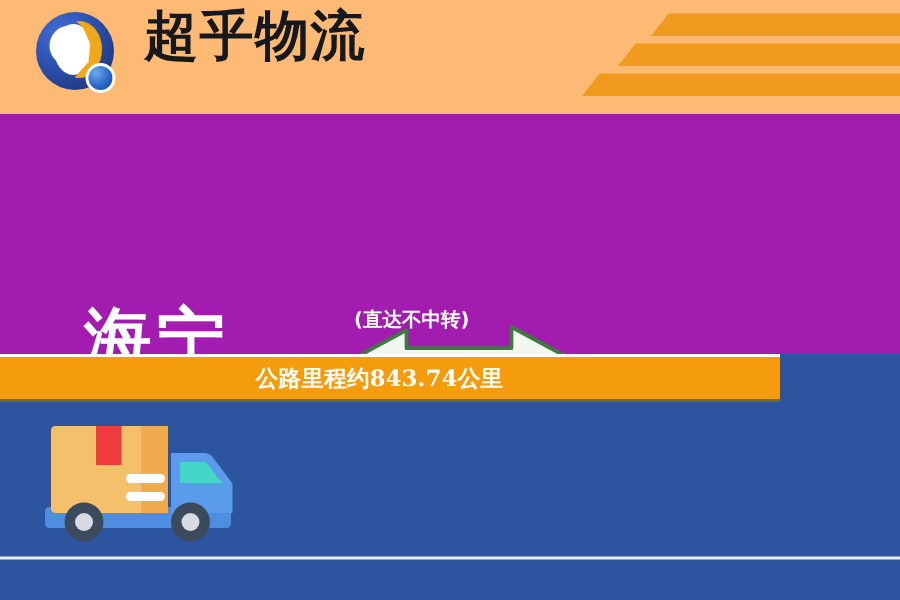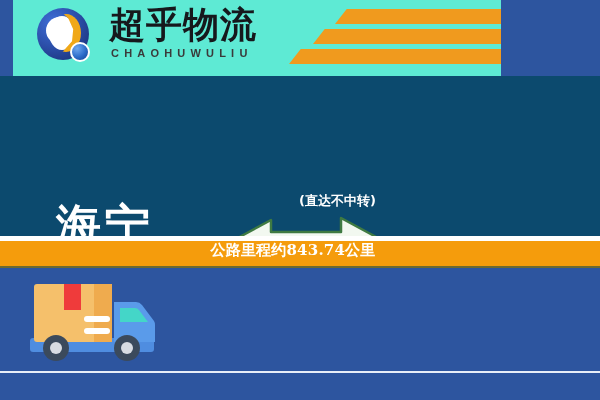--- a/index.html
+++ b/index.html
@@ -12,23 +12,23 @@
     width: 600px;
     height: 400px;
     overflow: hidden;
     background: #2d559f;
     font-family: "Liberation Sans", "DejaVu Sans", sans-serif;
   }
 
   
   .header {
     position: absolute;
-    left: 13px; top: 0;
-    width: 488px; height: 76px;
-    background: #5eead4;
+    left: 0; top: 0;
+    width: 600px; height: 76px;
+    background: #fdba74;
     overflow: hidden;
   }
   .logo-wrap {
     position: absolute;
     left: 24px; top: 8px;
     width: 62px; height: 60px;
   }
   .logo-circle {
     position: absolute;
     left: 0; top: 0;
@@ -99,21 +99,21 @@
   }
   .stripe.s1 { top: 9px;  right: 0; width: 166px; transform: skewX(-38deg); transform-origin: right bottom; }
   .stripe.s2 { top: 29px; right: 0; width: 188px; transform: skewX(-38deg); transform-origin: right bottom; }
   .stripe.s3 { top: 49px; right: 0; width: 212px; transform: skewX(-38deg); transform-origin: right bottom; }
 
   
   .route {
     position: absolute;
     left: 0; top: 76px;
     width: 600px; height: 160px;
-    background: #0c4a6e;
+    background: #a21caf;
   }
   .city {
     position: absolute;
     top: 124px;
     font-family: "DejaVu Serif", "Liberation Serif", serif;
     font-size: 45px;
     font-weight: 700;
     color: #ffffff;
     letter-spacing: 4px;
     line-height: 52px;
@@ -122,23 +122,23 @@
   .city-from { left: 56px; }
   .city-to   { left: 386px; }
 
   .arrow-block {
     position: absolute;
     left: 236px; top: 112px;
     width: 140px; height: 104px;
   }
   .arrow-top-label {
     position: absolute;
-    left: 0; top: 4px;
+    left: 0; top: 16px;
     width: 140px;
-    text-align: right;
+    text-align: left;
     font-family: "DejaVu Sans", sans-serif;
     font-size: 13px;
     font-weight: 700;
     color: #ffffff;
     white-space: nowrap;
   }
   .arrow-svg {
     position: absolute;
     left: -5px; top: 22px;
   }
@@ -151,26 +151,27 @@
     font-size: 13px;
     font-weight: 700;
     color: #ffffff;
     white-space: nowrap;
   }
 
   
   .infobar {
     position: absolute;
     left: 0; top: 236px;
-    width: 600px; height: 32px;
+    width: 520px; height: 32px;
     background: #f59c0c;
-    border-top: 5px solid #ffffff;
+    border-top: 2px solid #ffffff;
     border-bottom: 2px solid #6d6a30;
     box-sizing: border-box;
     display: flex;
+    align-items: center;
     justify-content: center;
   }
   .infobar-text {
     font-family: "DejaVu Serif", "Liberation Serif", serif;
     font-size: 15px;
     font-weight: 700;
     color: #ffffff;
     white-space: nowrap;
     letter-spacing: 0.2px;
   }
@@ -214,21 +215,20 @@
 
     <div class="logo-wrap">
       <div class="logo-circle"></div>
       <div class="logo-hole"></div>
       <div class="logo-moon2"></div>
       <div class="logo-moon"></div>
       <div class="logo-dot"></div>
     </div>
 
     <div class="brand-cn">超乎物流</div>
-    <div class="brand-en">CHAOHUWULIU</div>
 
     <div class="stripes">
       <div class="stripe s1"></div>
       <div class="stripe s2"></div>
       <div class="stripe s3"></div>
     </div>
   </div>
 
   <div class="route">
 

